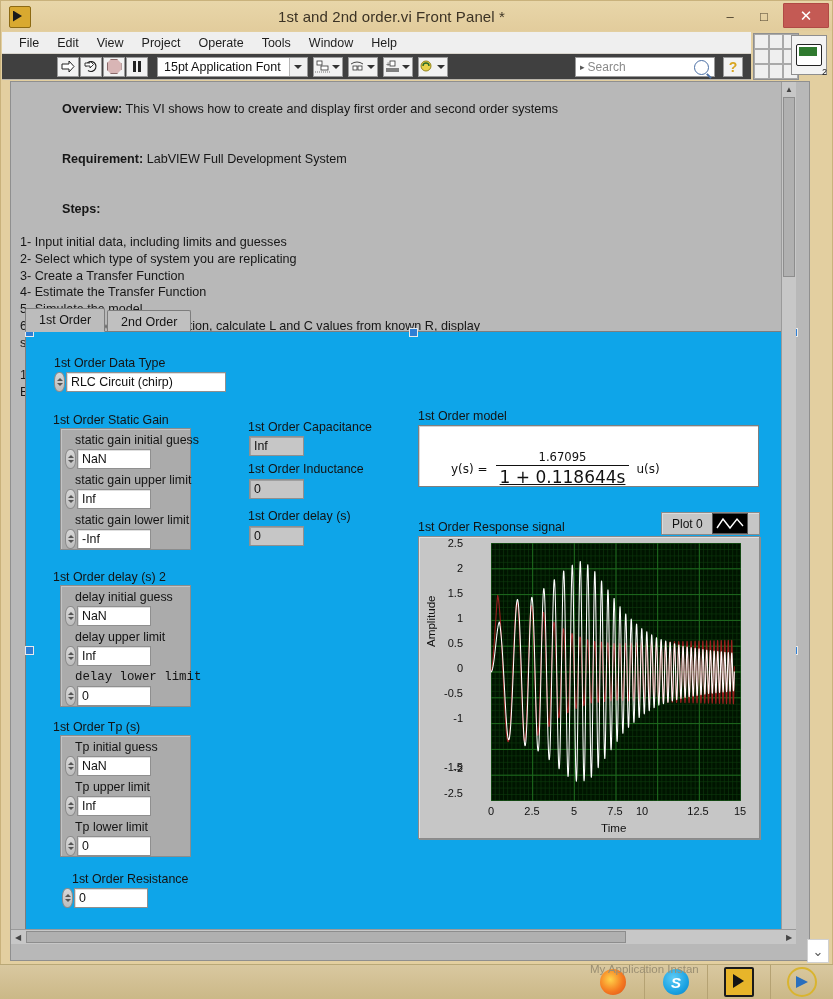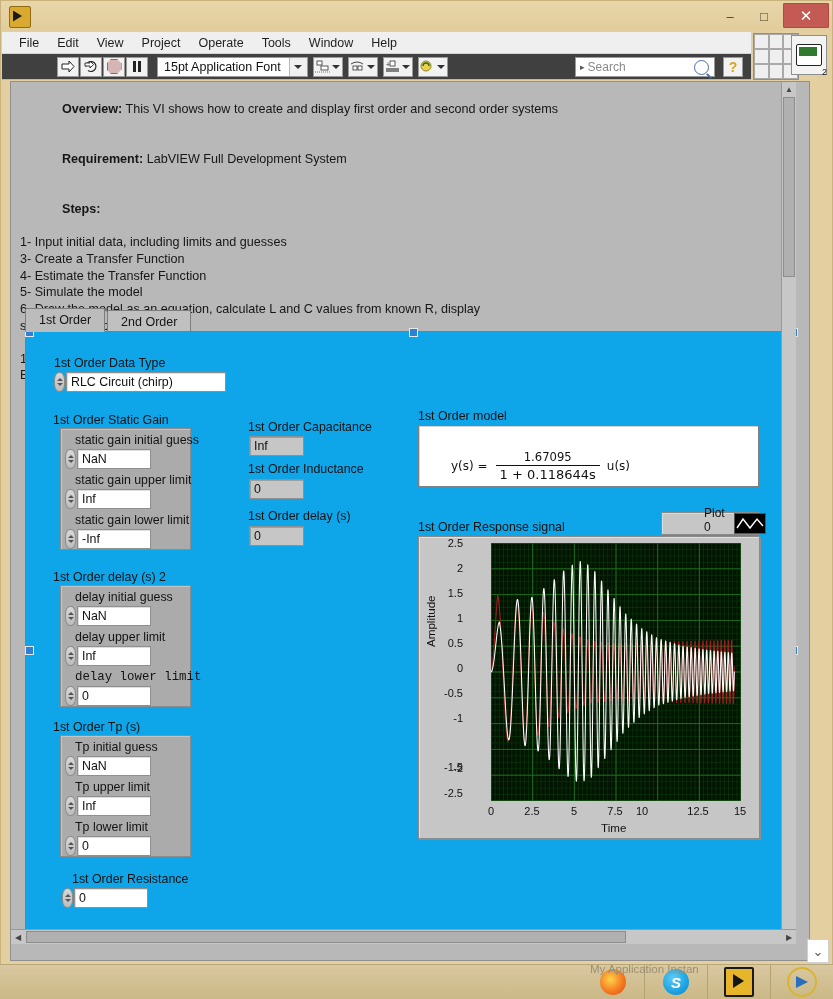--- a/index.html
+++ b/index.html
@@ -177,29 +177,28 @@
   
   .model-box{
     position:absolute;background:#fff;border:1px solid #7f7f7f;
     box-sizing:border-box;box-shadow:inset 1px 1px 0 #d3d3d3;
   }
   .eqn{position:absolute;left:32px;top:24px;display:flex;align-items:center;
        font-family:"DejaVu Sans", sans-serif;font-size:12px;color:#111;}
   .eqn .lhs{margin-right:5px;}
   .frac{display:inline-flex;flex-direction:column;align-items:center;margin:0 3px;}
   .frac .num{padding:0 6px 1px;font-size:11.6px;}
-  .frac .den{padding:1px 4px 0;border-top:1.3px solid #111;font-size:13px;}
+  .frac .den{padding:1px 4px 0;border-top:1.3px solid #111;font-size:17px;text-decoration:underline;}
   .eqn .rhs{margin-left:4px;}
 
   
   .legend{
     position:absolute;background:#c6c6c6;border:1px solid #8a8a8a;
-    box-sizing:border-box;display:flex;align-items:flex-end;
+    box-sizing:border-box;display:flex;align-items:center;
     box-shadow:inset 1px 1px 0 #dcdcdc;
-    padding-left:32px;
   }
   .legend .nm{font-size:12px;color:#111;padding:0 9px 0 10px;}
   .legend .sw{width:34px;height:19px;background:#000;border:1px solid #555;
     margin-right:3px;display:flex;align-items:center;justify-content:center;}
   .graph-shell{
     position:absolute;background:#c6c6c6;border:1px solid #8a8a8a;
     box-sizing:border-box;box-shadow:inset 1px 1px 0 #e0e0e0, 1px 1px 0 #8d8d8d;
   }
   .ylabel{
     position:absolute;left:5px;top:110px;font-size:11.6px;color:#111;
@@ -265,20 +264,21 @@
 </style>
 </head>
 <body>
 
 <div class="app">
 
   <div class="win-frame">
 
     <div class="titlebar">
       <div class="title-icon"></div>
+      <div class="title-text">1st and 2nd order.vi Front Panel *</div>
       <div class="win-buttons">
         <div class="wbtn">–</div>
         <div class="wbtn">□</div>
         <div class="wbtn close">✕</div>
       </div>
     </div>
 
     <div class="menubar">
       <div class="menu-item">File</div>
       <div class="menu-item">Edit</div>
@@ -384,20 +384,21 @@
           <div class="ov-line">
             <b>Overview:</b><span> This VI shows how to create and display first order and second order systems</span>
           </div>
           <div class="ov-line">
             <b>Requirement:</b><span> LabVIEW Full Development System</span>
           </div>
           <div class="ov-line">
             <b>Steps:</b>
           </div>
           <div class="ov-line">1- Input initial data, including limits and guesses</div>
+          <div class="ov-line">2- Select which type of system you are replicating</div>
           <div class="ov-line">3- Create a Transfer Function</div>
           <div class="ov-line">4- Estimate the Transfer Function</div>
           <div class="ov-line">5- Simulate the model</div>
           <div class="ov-line">6- Draw the model as an equation, calculate L and C values from known R, display</div>
           <div class="ov-line">simulated response</div>
           <div class="ov-gap"></div>
           <div class="ov-line">1st Order and 2nd Order systems:</div>
           <div class="ov-line">Before running the code please input data for the gain, delay, time constant and the resistor value.</div>
         </div>
 

